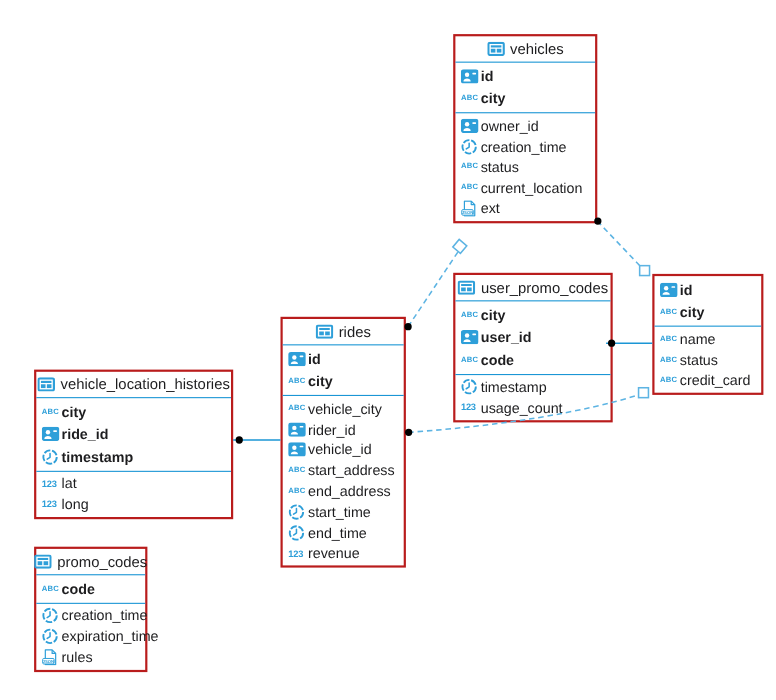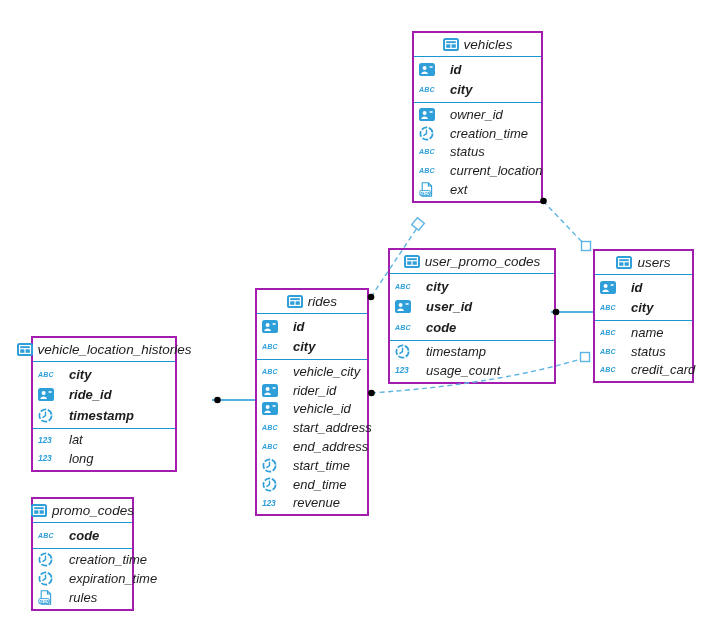--- a/index.html
+++ b/index.html
@@ -9,36 +9,35 @@
     background:#ffffff;
     font-family:"Liberation Sans","DejaVu Sans",sans-serif;
     color:#1d1d1f;
     overflow:hidden;
   }
   #edges{position:absolute;left:0;top:0;width:705px;height:636px;pointer-events:none;}
   .table{
     position:absolute;
     box-sizing:border-box;
     background:#ffffff;
-    border:2px solid #a21caf;
+    border:2px solid #b91c1c;
     z-index:2;
-    font-style:italic;
   }
   .thead{
     height:23px;
     display:flex;align-items:center;justify-content:center;gap:5px;
     border-bottom:1.5px solid #1b96d5;
     font-size:13.5px;
     white-space:nowrap;
     padding:0 4px;
   }
   .sect{padding:2px 0;}
   .sect.keys{border-bottom:1.5px solid #1b96d5;}
   .row{
-    display:flex;align-items:center;gap:13px;
+    display:flex;align-items:center;gap:0;
     padding:0 5px;
     height:18.8px;
     font-size:13px;
     white-space:nowrap;
   }
   .sect.keys .row{height:20.5px;font-weight:700;font-size:13px;}
   .icon-cell{flex:0 0 18px;width:18px;display:flex;align-items:center;justify-content:flex-start;}
   .txt-icon{
     font-size:7px;font-weight:800;letter-spacing:.2px;
     color:#2e9fd9;line-height:1;font-family:"Liberation Sans",sans-serif;
@@ -138,21 +137,21 @@
               <path d="M3.2 0.8 H9.4 L12.6 4 V14.2 H3.2 Z" fill="#fff" stroke="#2e9fd9" stroke-width="1.1" stroke-linejoin="round"></path>
               <path d="M9.4 0.8 L9.4 4 L12.6 4" fill="none" stroke="#2e9fd9" stroke-width="1.1" stroke-linejoin="round"></path>
               <rect x="0.8" y="8.6" width="10.4" height="5" rx="1" fill="#fff" stroke="#2e9fd9" stroke-width="0.9"></rect>
               <text x="6" y="12.5" font-size="3.9" font-weight="bold" fill="#2e9fd9" text-anchor="middle" font-family="Liberation Sans, sans-serif">JSON</text>
             </svg>
           </span>
           <span>ext</span>
         </div>
       </div>
     </div>
-    <div class="table" style="left: 388px; top: 248px; width: 168px;">
+    <div class="table" style="left: 412px; top: 248px; width: 145px;">
       <div class="thead">
         <span class="icon-cell" style="flex: 0 0 16px;">
           <svg width="16" height="13" viewBox="0 0 16 13">
             <rect x="0" y="0" width="16" height="13" rx="2.6" fill="#2e9fd9"></rect>
             <rect x="2.6" y="2.6" width="10.8" height="7.8" fill="none" stroke="#fff" stroke-width="1.2"></rect>
             <line x1="2.6" y1="5.7" x2="13.4" y2="5.7" stroke="#fff" stroke-width="1.2"></line>
             <line x1="8" y1="5.7" x2="8" y2="10.4" stroke="#fff" stroke-width="1.2"></line>
           </svg>
         </span>
         <span>user_promo_codes</span>
@@ -194,31 +193,20 @@
         </div>
         <div class="row">
           <span class="icon-cell">
             <span class="num-icon">123</span>
           </span>
           <span>usage_count</span>
         </div>
       </div>
     </div>
     <div class="table" style="left: 593px; top: 249px; width: 101px;">
-      <div class="thead">
-        <span class="icon-cell" style="flex: 0 0 16px;">
-          <svg width="16" height="13" viewBox="0 0 16 13">
-            <rect x="0" y="0" width="16" height="13" rx="2.6" fill="#2e9fd9"></rect>
-            <rect x="2.6" y="2.6" width="10.8" height="7.8" fill="none" stroke="#fff" stroke-width="1.2"></rect>
-            <line x1="2.6" y1="5.7" x2="13.4" y2="5.7" stroke="#fff" stroke-width="1.2"></line>
-            <line x1="8" y1="5.7" x2="8" y2="10.4" stroke="#fff" stroke-width="1.2"></line>
-          </svg>
-        </span>
-        <span>users</span>
-      </div>
       <div class="sect keys">
         <div class="row">
           <span class="icon-cell">
             <svg width="16" height="13" viewBox="0 0 16 13">
               <rect x="0" y="0" width="16" height="13" rx="2.6" fill="#2e9fd9"></rect>
               <circle cx="5.6" cy="5" r="2" fill="#fff"></circle>
               <path d="M2.3 11 C2.3 7.6 8.9 7.6 8.9 11 Z" fill="#fff"></path>
               <rect x="10.4" y="3.2" width="3.4" height="1.5" rx="0.6" fill="#fff"></rect>
             </svg>
           </span>
@@ -343,21 +331,21 @@
           <span>end_time</span>
         </div>
         <div class="row">
           <span class="icon-cell">
             <span class="num-icon">123</span>
           </span>
           <span>revenue</span>
         </div>
       </div>
     </div>
-    <div class="table" style="left: 31px; top: 336px; width: 146px;">
+    <div class="table" style="left: 31px; top: 336px; width: 181px;">
       <div class="thead">
         <span class="icon-cell" style="flex: 0 0 16px;">
           <svg width="16" height="13" viewBox="0 0 16 13">
             <rect x="0" y="0" width="16" height="13" rx="2.6" fill="#2e9fd9"></rect>
             <rect x="2.6" y="2.6" width="10.8" height="7.8" fill="none" stroke="#fff" stroke-width="1.2"></rect>
             <line x1="2.6" y1="5.7" x2="13.4" y2="5.7" stroke="#fff" stroke-width="1.2"></line>
             <line x1="8" y1="5.7" x2="8" y2="10.4" stroke="#fff" stroke-width="1.2"></line>
           </svg>
         </span>
         <span>vehicle_location_histories</span>

